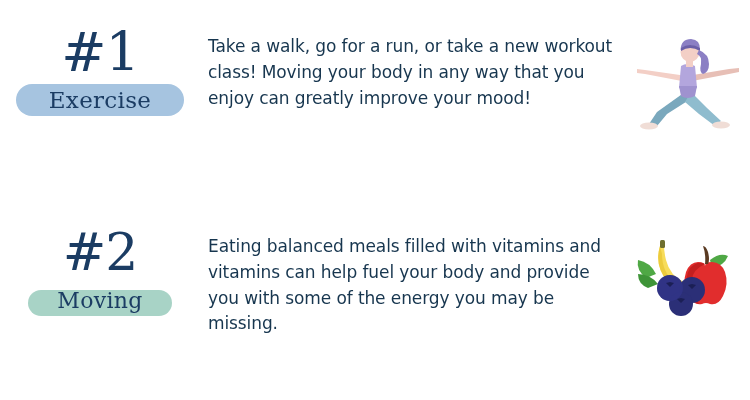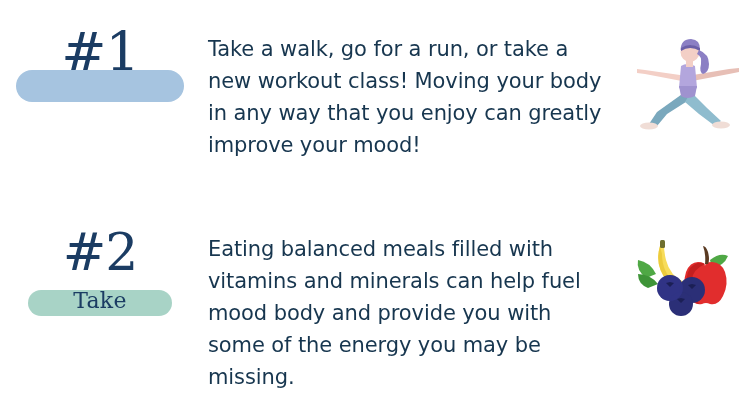--- a/index.html
+++ b/index.html
@@ -101,21 +101,21 @@
 
   
   .body-col {
     flex: 1 1 auto;
     padding-left: 8px;
     padding-right: 10px;
     padding-top: 12px;
   }
   .body-text {
     font-family: "DejaVu Sans", "Liberation Sans", sans-serif;
-    font-size: 21px;
+    font-size: 17px;
     line-height: 1.52;
     color: #17364f;
     max-width: 412px;
     margin: 0;
     letter-spacing: -0.1px;
   }
 
   
   .art-col {
     flex: 0 0 126px;
@@ -131,20 +131,21 @@
 <body>
 
 <div class="page">
 
   <div class="tip tip-1">
 
     <div class="heading-col">
       <div class="rank-number">#1</div>
       <div class="label-wrap">
         <div class="pill pill-blue"></div>
+        <div class="label-line">Exercise</div>
       </div>
     </div>
 
     <div class="body-col">
       <p class="body-text">Take a walk, go for a run, or take a new workout class! Moving your body in any way that you enjoy can greatly improve your mood!</p>
     </div>
 
     <div class="art-col">
       <svg class="art-svg" width="120" height="112" viewBox="0 0 120 112">
 
@@ -175,26 +176,26 @@
       </svg>
     </div>
   </div>
 
   <div class="tip tip-2">
 
     <div class="heading-col">
       <div class="rank-number">#2</div>
       <div class="label-wrap">
         <div class="pill pill-green"></div>
-        <div class="label-line small">Take</div>
+        <div class="label-line small">Moving</div>
       </div>
     </div>
 
     <div class="body-col">
-      <p class="body-text">Eating balanced meals filled with vitamins and minerals can help fuel mood body and provide you with some of the energy you may be missing.</p>
+      <p class="body-text">Eating balanced meals filled with vitamins and vitamins can help fuel your body and provide you with some of the energy you may be missing.</p>
     </div>
 
     <div class="art-col">
       <svg class="art-svg" width="110" height="95" viewBox="0 0 110 95">
 
         <path d="M14 52 Q4 44 6 34 Q18 36 24 48 Z" fill="#4fa845"></path>
         <path d="M16 62 Q6 58 6 48 Q18 48 26 58 Z" fill="#3e9438"></path>
         <path d="M78 34 Q88 26 96 30 Q92 40 80 42 Z" fill="#4fa845"></path>
 
         <path d="M28 20 Q22 40 36 56 Q46 62 52 56 Q38 50 34 34 Q32 26 32 19 Z" fill="#f7dc5a"></path>

